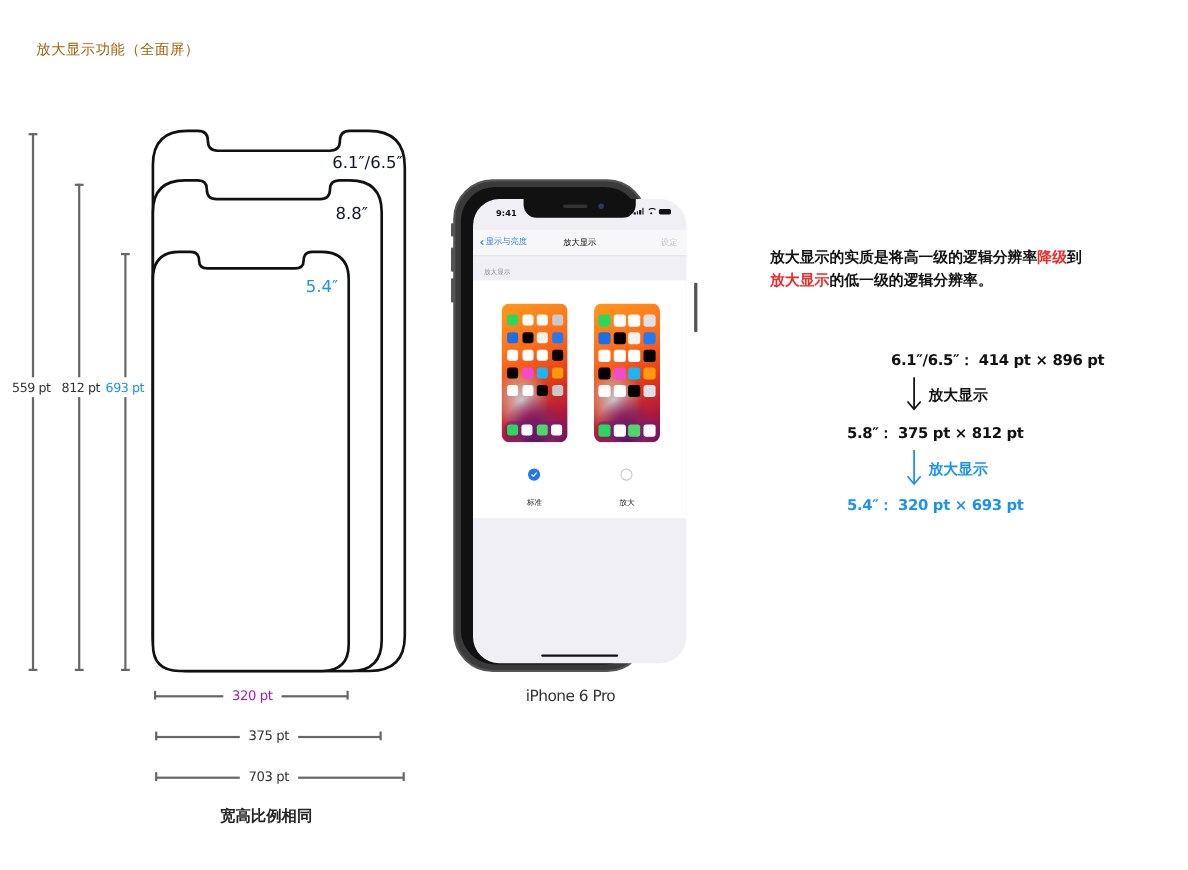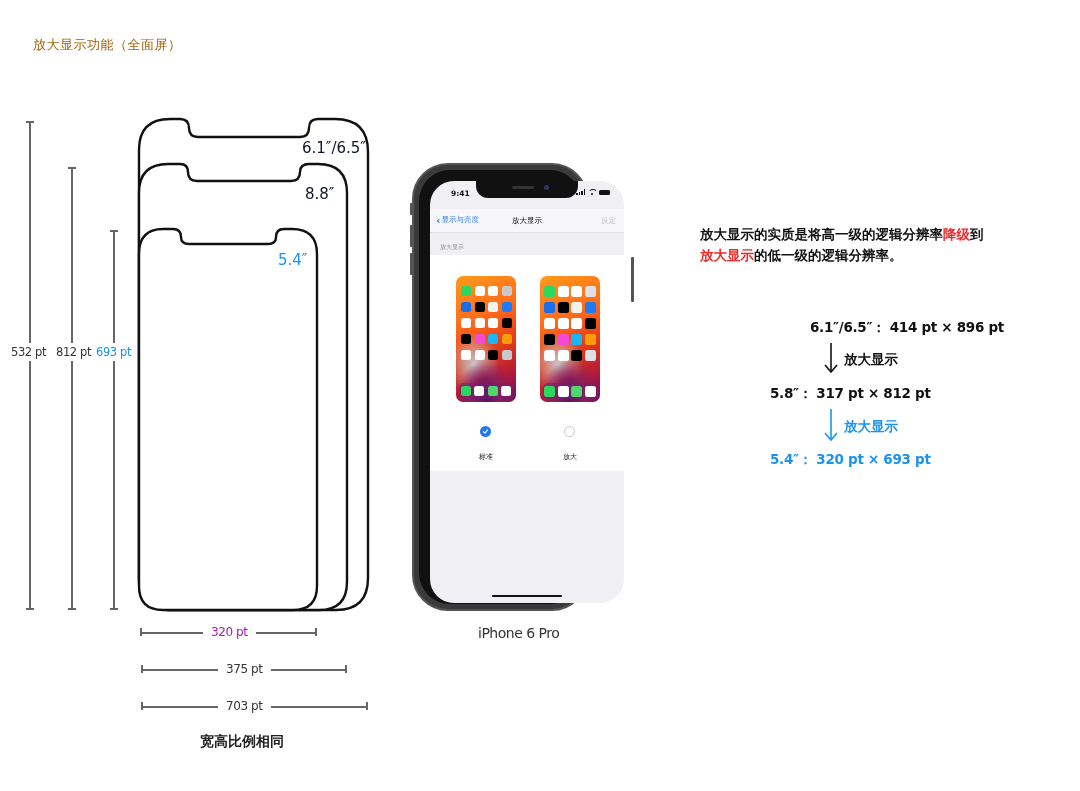--- a/index.html
+++ b/index.html
@@ -99,21 +99,21 @@
 </svg>
 
 <div class="outline-label" style="left:302px;top:139px;">6.1″/6.5″</div>
 <div class="outline-label" style="left:305px;top:185px;">8.8″</div>
 <div class="outline-label blue" style="left:278px;top:251px;">5.4″</div>
 
 <div>
   <div class="vline" style="left:29px;top:121px;height:489px;"></div>
   <div class="vcap" style="left:26px;top:121px;"></div>
   <div class="vcap" style="left:26px;top:608px;"></div>
-  <div class="vlabel" style="left:11px;top:343px;">532 pt</div>
+  <div class="vlabel" style="left:11px;top:343px;">559 pt</div>
 </div>
 <div>
   <div class="vline" style="left:71px;top:167px;height:443px;"></div>
   <div class="vcap" style="left:68px;top:167px;"></div>
   <div class="vcap" style="left:68px;top:608px;"></div>
   <div class="vlabel" style="left:56px;top:343px;">812 pt</div>
 </div>
 <div>
   <div class="vline" style="left:113px;top:230px;height:380px;"></div>
   <div class="vcap" style="left:110px;top:230px;"></div>
@@ -267,21 +267,21 @@
 </div>
 
 <div class="conv-line" style="left:770px;top:319px;margin-left:40px;">6.1″/6.5″：  414 pt × 896 pt</div>
 
 <svg class="abs" style="left:824px;top:342px;" width="14" height="32" viewBox="0 0 14 32">
   <line x1="7" y1="1" x2="7" y2="30" stroke="#111" stroke-width="1.6"></line>
   <polyline points="1,23 7,30 13,23" fill="none" stroke="#111" stroke-width="1.6"></polyline>
 </svg>
 <div class="arrow-label" style="left:844px;top:351px;">放大显示</div>
 
-<div class="conv-line" style="left:770px;top:385px;">5.8″：  317 pt × 812 pt</div>
+<div class="conv-line" style="left:770px;top:385px;">5.8″：  375 pt × 812 pt</div>
 
 <svg class="abs" style="left:824px;top:408px;" width="14" height="34" viewBox="0 0 14 34">
   <line x1="7" y1="1" x2="7" y2="32" stroke="#1a93f0" stroke-width="1.6"></line>
   <polyline points="1,25 7,32 13,25" fill="none" stroke="#1a93f0" stroke-width="1.6"></polyline>
 </svg>
 <div class="arrow-label blue" style="left:844px;top:418px;">放大显示</div>
 
 <div class="conv-line blue" style="left:770px;top:451px;">5.4″：  320 pt × 693 pt</div>
 
 </body></html>

